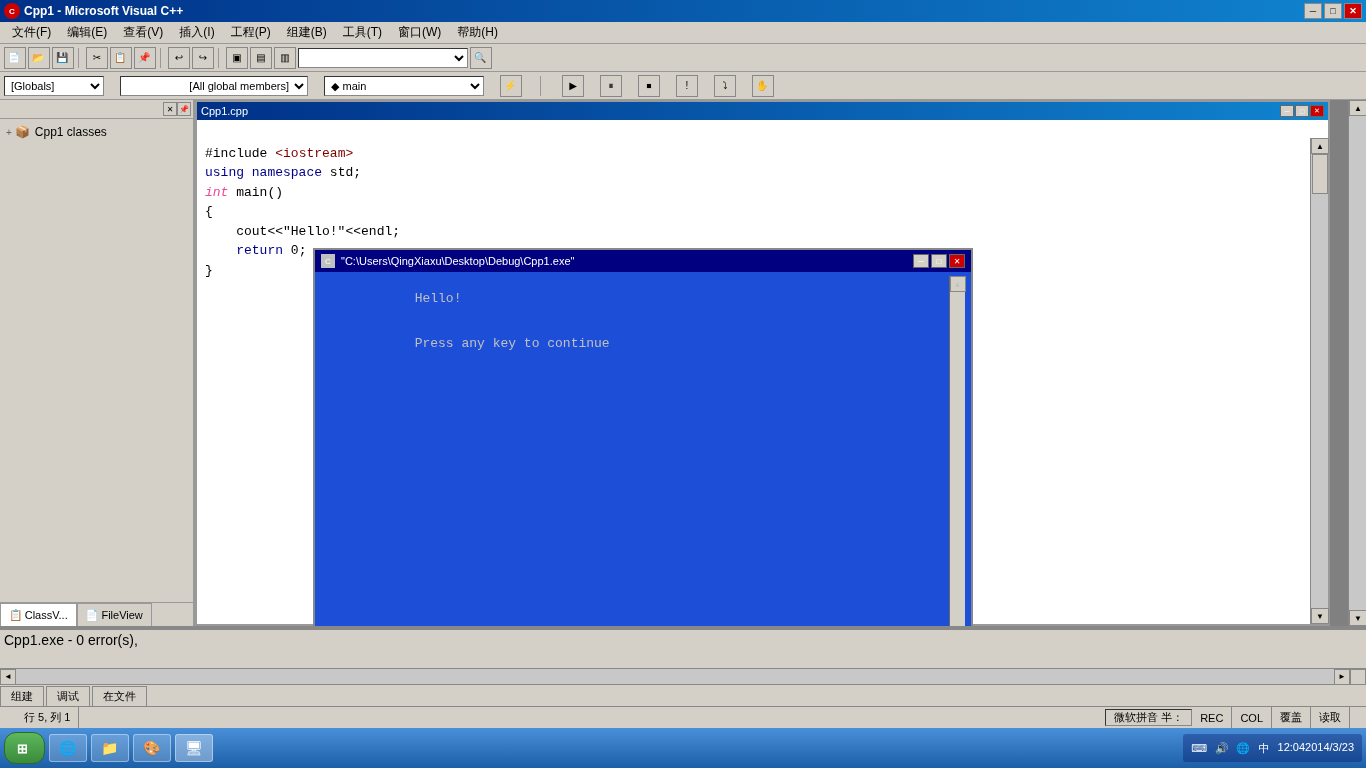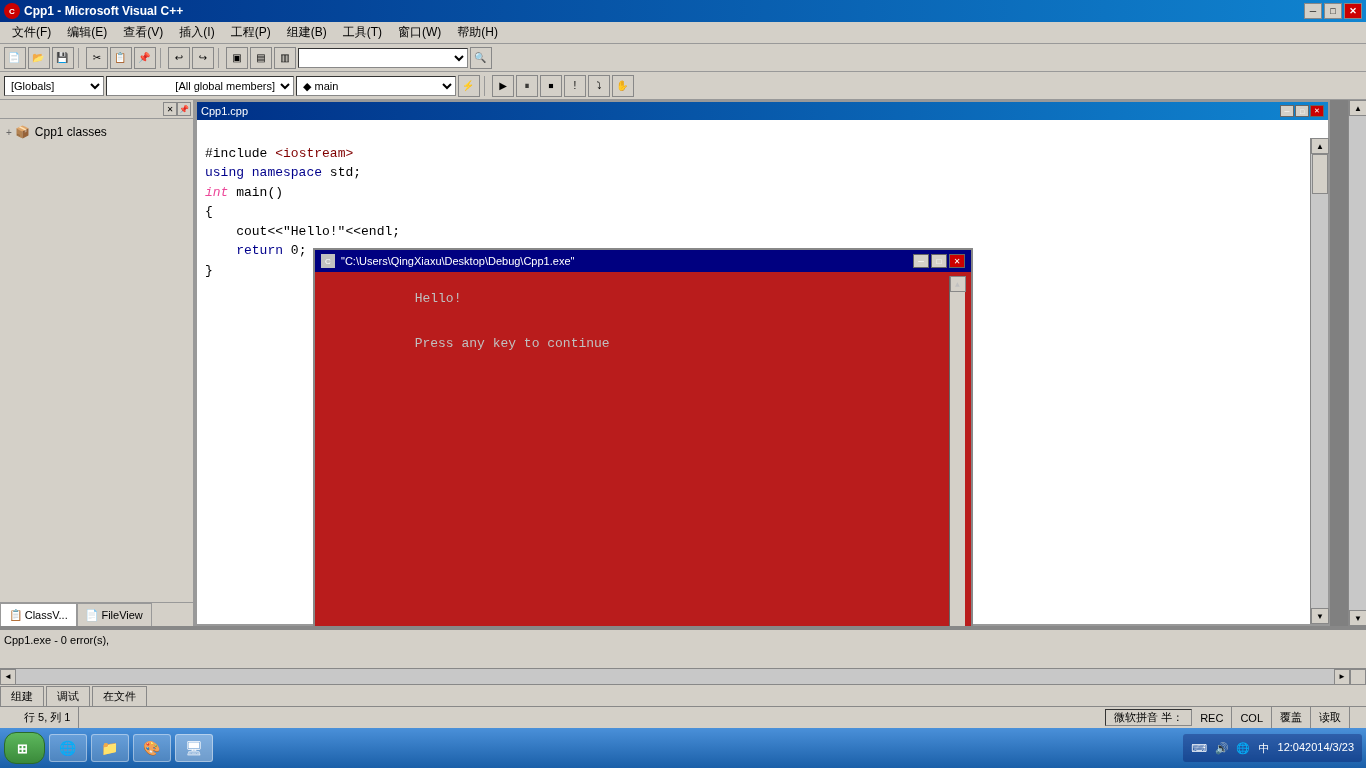--- a/index.html
+++ b/index.html
@@ -44,21 +44,21 @@
       width: 22px; height: 22px; background: #d4d0c8; border: 1px solid #888;
       display: flex; align-items: center; justify-content: center; cursor: pointer; font-size: 10px;
     }
     .toolbar-separator { width: 4px; height: 20px; border-left: 1px solid #999; margin: 0 2px; }
     .toolbar-dropdown {
       height: 20px; border: 1px inset #888; background: white; padding: 0 2px; font-size: 11px;
     }
 
     
     .class-toolbar {
-      background: #d4d0c8; height: 28px; display: flex; align-items: center; gap: 2px;
+      background: #d4d0c8; height: 28px; display: flex; align-items: center; gap: 16px;
       border-bottom: 1px solid #999; padding: 2px 4px;
     }
 
     
     .left-panel {
       width: 195px;
       background: #d4d0c8;
       border-right: 2px solid #999;
       display: flex;
       flex-direction: column;
@@ -153,21 +153,21 @@
     .console-title-left { display: flex; align-items: center; gap: 6px; }
     .console-icon { width: 14px; height: 14px; background: #c0c0c0; display: flex; align-items: center; justify-content: center; font-size: 8px; }
     .console-buttons { display: flex; gap: 2px; }
     .console-btn {
       width: 16px; height: 14px; background: #d4d0c8; border: 1px solid #666;
       font-size: 8px; display: flex; align-items: center; justify-content: center; cursor: pointer;
     }
     .console-btn.close { background: #c00; color: white; }
     .console-body {
       flex: 1;
-      background: #b91c1c;
+      background: #1d4ed8;
       color: #c0c0c0;
       font-family: 'Courier New', Lucida Console, monospace;
       font-size: 13px;
       padding: 4px 6px;
       overflow: hidden;
       display: flex;
     }
     .console-text { flex: 1; white-space: pre; }
     .console-scrollbar {
       width: 16px; background: #d4d0c8; border-left: 1px solid #666;
@@ -177,21 +177,21 @@
       width: 16px; height: 16px; background: #d4d0c8; border: 1px solid #888;
       display: flex; align-items: center; justify-content: center; font-size: 8px; cursor: pointer;
     }
 
     
     .output-panel {
       height: 22px;
       background: #d4d0c8;
       border-top: 2px solid #888;
       display: flex; align-items: center;
-      padding: 0 4px; font-size: 11px;
+      padding: 0 4px; font-size: 14px;
       overflow: hidden;
       text-align: right;
     }
 
     
     .output-tabs {
       height: 22px; background: #d4d0c8;
       display: flex; align-items: flex-end;
       border-top: 1px solid #888;
     }

